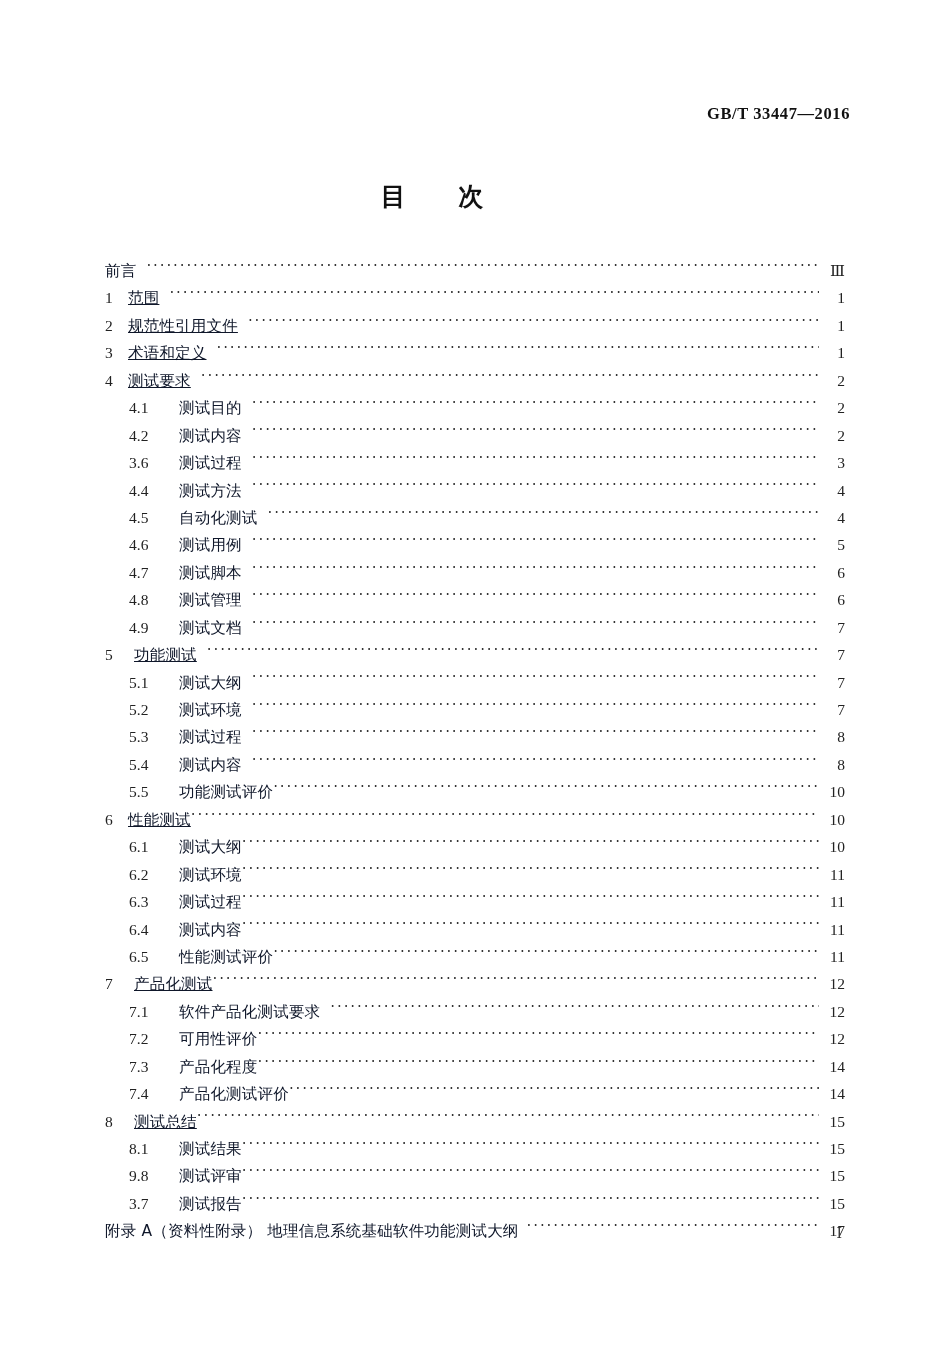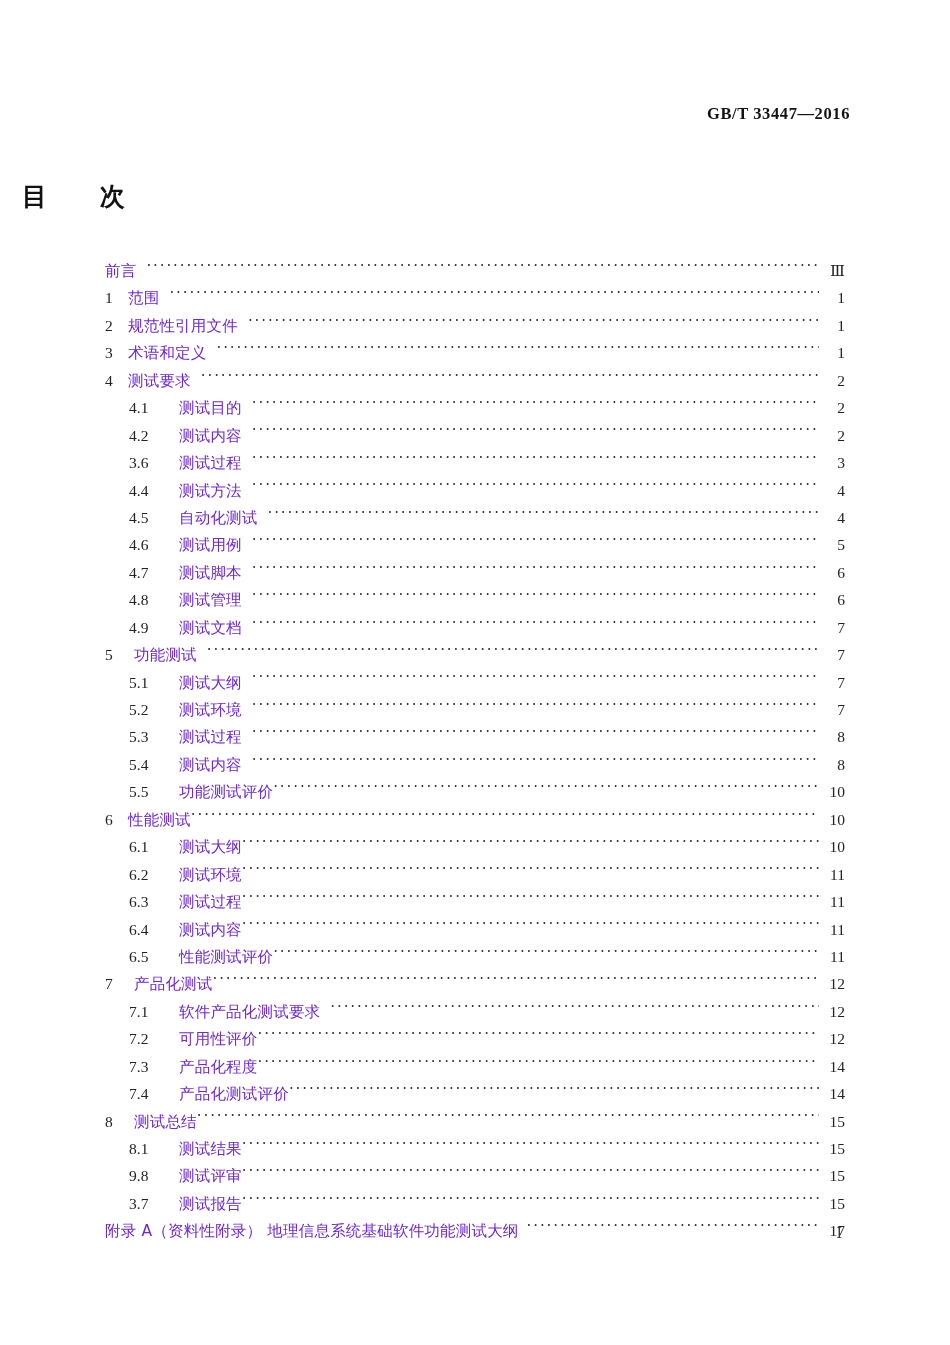--- a/index.html
+++ b/index.html
@@ -38,20 +38,21 @@
     letter-spacing: 0.6px;
     font-family: "Liberation Serif", "DejaVu Serif", serif;
   }
 
   
   .doc-title {
     position: absolute;
     left: 0;
     top: 180px;
     width: 864px;
+    text-align: center;
     font-size: 25px;
     font-weight: bold;
     letter-spacing: 22px;
     text-indent: 22px;
     font-family: "DejaVu Sans", "Liberation Sans", sans-serif;
   }
 
   
   .toc {
     position: absolute;
@@ -74,21 +75,21 @@
     font-family: "Liberation Serif", "DejaVu Serif", serif;
     font-size: 15.5px;
     color: #222;
   }
 
   .toc-row .label {
     flex: 0 0 auto;
     font-family: "DejaVu Sans", "Liberation Sans", sans-serif;
     font-size: 15.5px;
     letter-spacing: 0.2px;
-    color: #6d28d9;
+    color: #0f172a;
   }
 
   .toc-row .leader {
     flex: 1 1 auto;
     overflow: hidden;
     min-width: 10px;
     position: relative;
     height: 1em;
   }
   .toc-row .leader::after {
@@ -112,21 +113,21 @@
     font-size: 15.5px;
     color: #222;
   }
 
   
   .lvl0 .num { width: 0; }
   .lvl0 .label { margin-left: 0px; margin-right: 10px; }
 
   
   .lvl1 .num { width: 23px; }
-  .lvl1 .label { margin-right: 10px; }
+  .lvl1 .label { margin-right: 10px; text-decoration: underline; }
 
   
   .lvl1.wide .num { width: 29px; }
 
   
   .lvl1.tight .label { margin-right: 0px; }
 
   
   .lvl2 { padding-left: 24px; justify-content: flex-end; }
   .lvl2 .num { width: 50px; }

